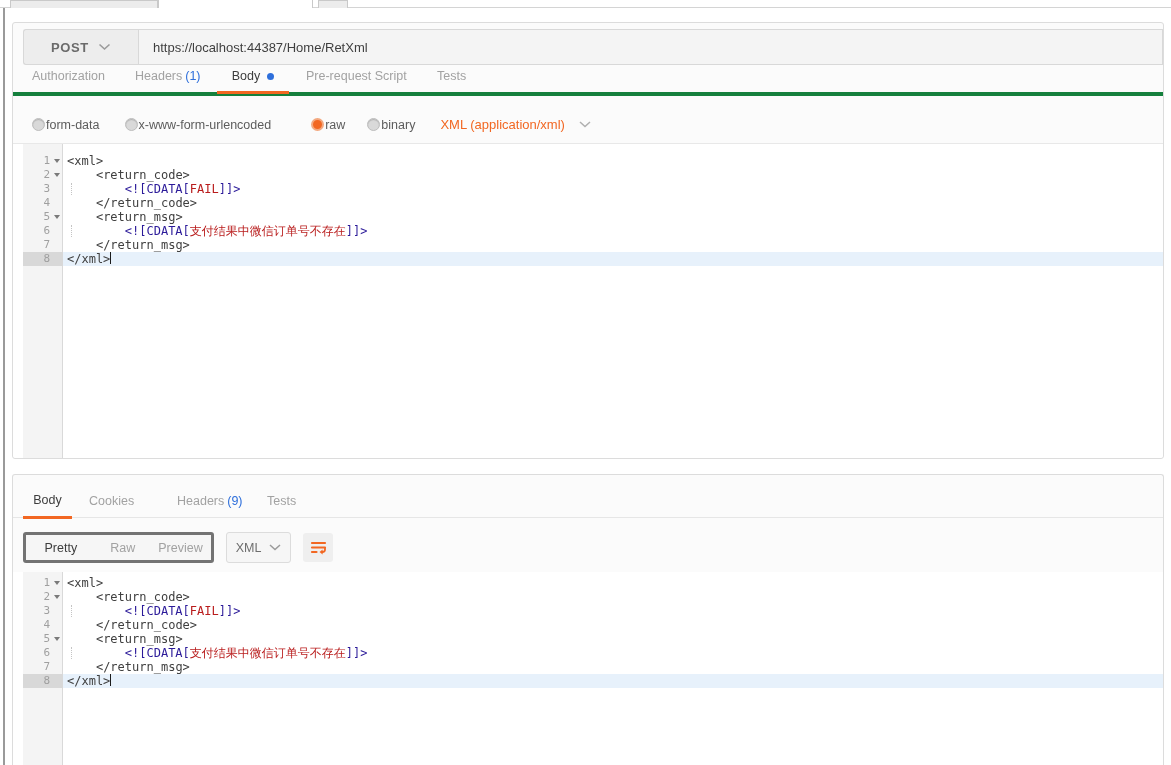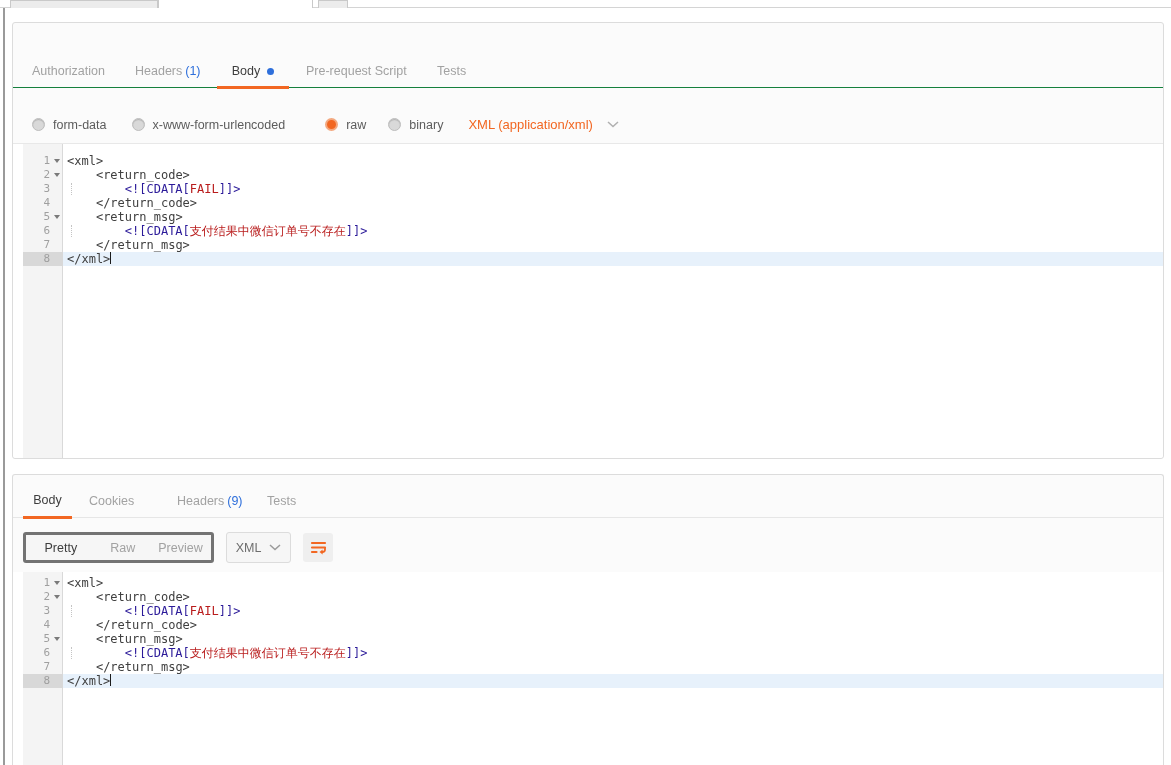--- a/index.html
+++ b/index.html
@@ -27,32 +27,32 @@
   .method-btn {
     width:115px; flex:none; background:#ededed; border:1px solid #d8d8d8; border-right:none;
     border-radius:3px 0 0 3px; display:flex; align-items:center; justify-content:center; gap:9px;
     cursor:pointer;
   }
   .method-btn .mlabel { font-size:13px; font-weight:bold; color:#6b6b6b; letter-spacing:.6px; }
   .url-field {
     flex:1; background:#f4f4f4; border:1px solid #d8d8d8; display:flex; align-items:center;
     padding-left:14px; font-size:13px; color:#3f3f3f;
   }
-  .req-tabs { position:absolute; left:0; top:24px; right:0; height:41px; border-bottom:1px solid #15803d; }
+  .req-tabs { position:absolute; left:0; top:32px; right:0; height:41px; border-bottom:4px solid #15803d; }
   .rtab { position:absolute; bottom:9px; font-size:12.5px; color:#a2a2a2; cursor:pointer; white-space:nowrap; }
   .rtab .count { color:var(--blue,#2e6fdb); margin-left:3px; }
   .rtab-auth { left:19px; } .rtab-headers { left:122px; }
   .rtab-body { left:204px; width:72px; bottom:0; height:32px; display:flex; align-items:center; justify-content:center; gap:7px; color:#3d3d3d; }
   .rtab-body .underline { position:absolute; left:0; right:0; bottom:-2px; height:3px; background:var(--accent,#f26722); }
   .dot { width:7px; height:7px; border-radius:50%; background:var(--blue,#2e6fdb); }
   .rtab-pre { left:293px; } .rtab-tests { left:424px; }
 
   .body-type-row { position:absolute; left:0; top:83px; right:0; height:38px; border-bottom:1px solid #e8e8e8;
     display:flex; align-items:center; }
-  .radio-item { display:flex; align-items:center; gap:8px; cursor:pointer;justify-content:center; }
+  .radio-item { display:flex; align-items:center; gap:1px; cursor:pointer;justify-content:center; }
   .radio { width:13px; height:13px; border-radius:50%; background:#d9d9d9; border:1px solid #bdbdbd;
     box-shadow:inset 0 1px 1px rgba(0,0,0,.18); flex:none; }
   .radio.sel { background:var(--accent,#f26722); border:2px solid #f3a87f; box-shadow:none; }
   .radio-label { font-size:12.5px; color:#5c5c5c; }
   .content-type { display:flex; align-items:center; gap:14px; cursor:pointer; }
   .content-type .ct-label { font-size:13px; color:var(--accent,#f26722); }
 
   
   .cm { font-family:"DejaVu Sans Mono","Liberation Mono",monospace; font-size:12px; line-height:14px;
     background:#ffffff; overflow:hidden; }
@@ -95,20 +95,31 @@
 <body>
 
 <div class="strip-line"></div>
 <div class="wtab wtab-inactive"></div>
 <div class="wtab wtab-active"></div>
 <div class="wtab wtab-new"></div>
 <div class="left-edge"></div>
 
 <div class="request-panel">
 
+  <div class="url-row">
+    <div class="method-btn">
+      <span class="mlabel">POST</span>
+      <svg width="13" height="8" viewBox="0 0 13 8">
+        <polyline points="1.5,1.5 6.5,6 11.5,1.5" fill="none" stroke="#9b9b9b" stroke-width="1.6"></polyline>
+      </svg>
+    </div>
+    <div class="url-field">
+      <span>https://localhost:44387/Home/RetXml</span>
+    </div>
+  </div>
 
   <div class="req-tabs">
     <span class="rtab rtab-auth">Authorization</span>
     <span class="rtab rtab-headers"><span>Headers</span><span class="count">(1)</span></span>
     <span class="rtab rtab-body">
       <span>Body</span>
       <span class="dot"></span>
       <span class="underline"></span>
     </span>
     <span class="rtab rtab-pre">Pre-request Script</span>

